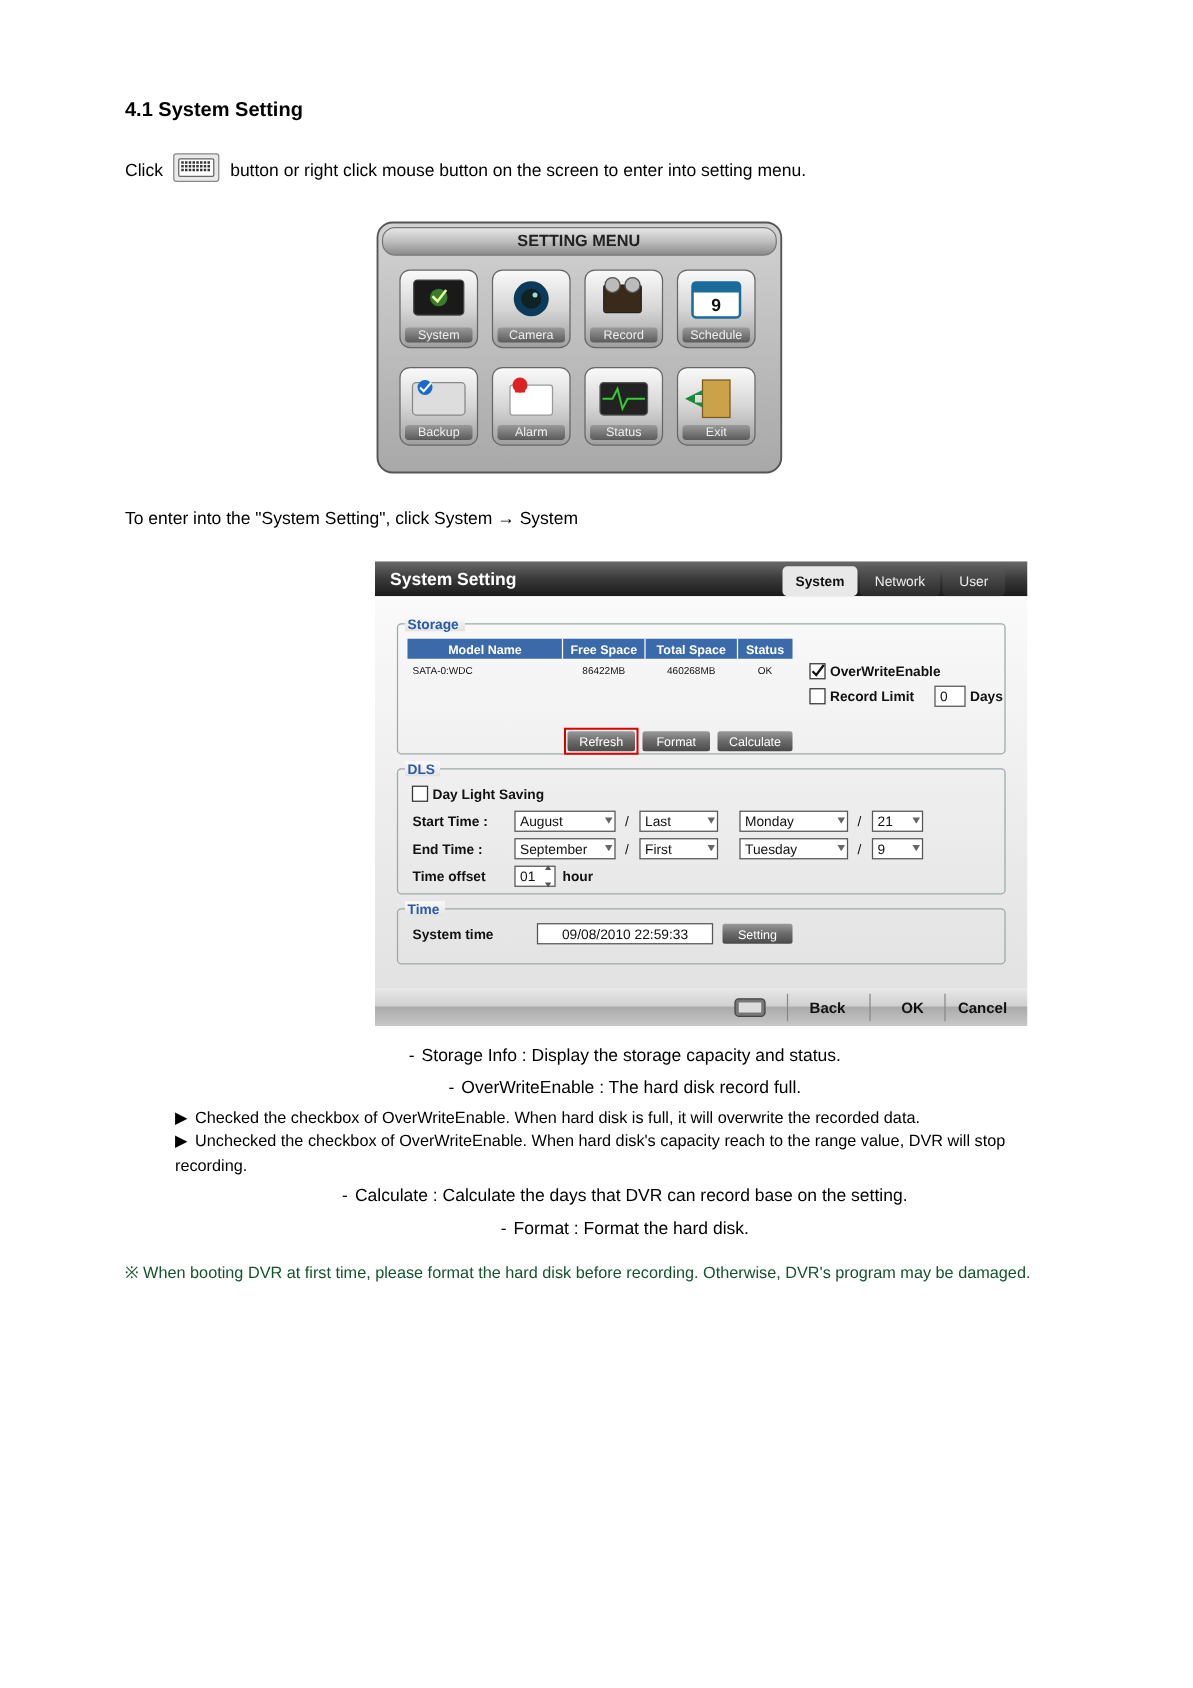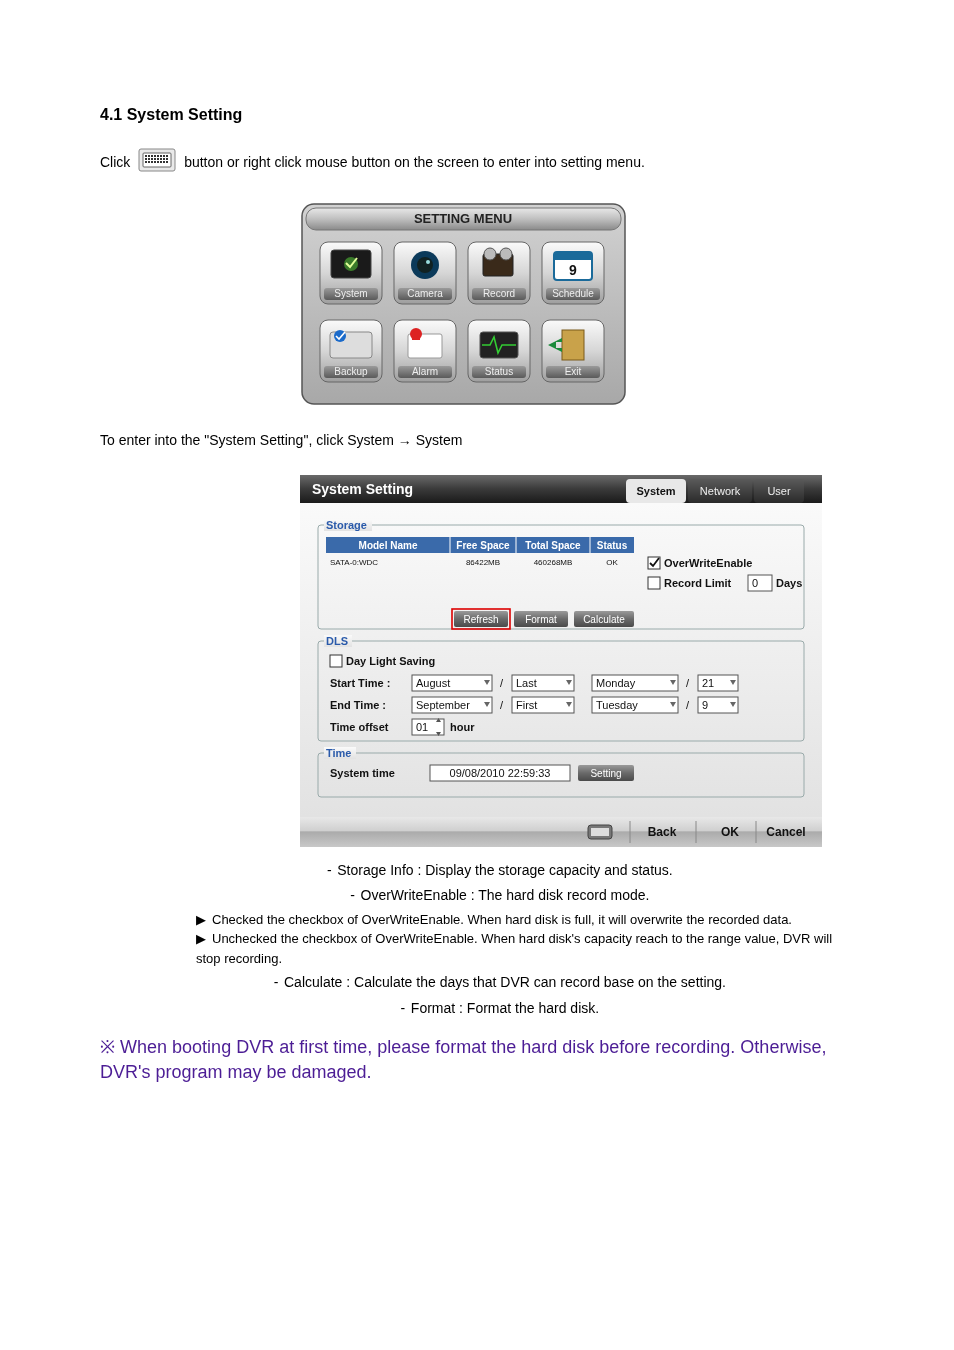--- a/index.html
+++ b/index.html
@@ -3,21 +3,21 @@
 <meta charset="utf-8">
 <style>
   body {
     margin: 0;
     padding: 0;
     background: #ffffff;
     font-family: Arial, sans-serif;
     width: 954px;
   }
   .page {
-    padding: 76px 100px;
+    padding: 50px 100px;
     box-sizing: border-box;
   }
   .section-heading {
     font-weight: bold;
     font-size: 16px;
     margin: 30px 0 10px 0;
   }
   .body-text {
     font-size: 14px;
     line-height: 1.5;
@@ -57,27 +57,26 @@
   }
   .dash {
     display: inline-block;
     width: 16px;
   }
   .tri {
     display: inline-block;
     width: 16px;
   }
   .sublist {
-    margin-left: 56px;
     font-size: 13px;
     line-height: 1.5;
   }
   .note-red {
-    color: #4c1d95;
-    font-size: 18px;
+    color: #14532d;
+    font-size: 13px;
     margin: 16px 0 8px 0;
     line-height: 1.4;
   }
 </style>
 </head>
 <body>
 
 <div class="page">
 
   <div class="section-heading">4.1 System Setting</div>
@@ -412,21 +411,21 @@
         <text x="486" y="361" text-anchor="middle">Cancel</text>
         <line x1="330" y1="346" x2="330" y2="368" stroke="#888"></line>
         <line x1="396" y1="346" x2="396" y2="368" stroke="#888"></line>
         <line x1="456" y1="346" x2="456" y2="368" stroke="#888"></line>
       </g>
     </svg>
   </div>
 
   <div class="list-area">
     <div class="list-item"><span class="dash">-</span><span>Storage Info : Display the storage capacity and status.</span></div>
-    <div class="list-item"><span class="dash">-</span><span>OverWriteEnable : The hard disk record mode.</span></div>
+    <div class="list-item"><span class="dash">-</span><span>OverWriteEnable : The hard disk record full.</span></div>
     <div class="sublist">
       <div><span class="tri">▶</span><span>Checked the checkbox of OverWriteEnable. When hard disk is full, it will overwrite the recorded data.</span></div>
       <div><span class="tri">▶</span><span>Unchecked the checkbox of OverWriteEnable. When hard disk's capacity reach to the range value, DVR will stop recording.</span></div>
     </div>
     <div class="list-item"><span class="dash">-</span><span>Calculate : Calculate the days that DVR can record base on the setting.</span></div>
     <div class="list-item"><span class="dash">-</span><span>Format : Format the hard disk.</span></div>
   </div>
   <div class="note-red">※ When booting DVR at first time, please format the hard disk before recording. Otherwise, DVR's program may be damaged.</div>
 
 </div>

